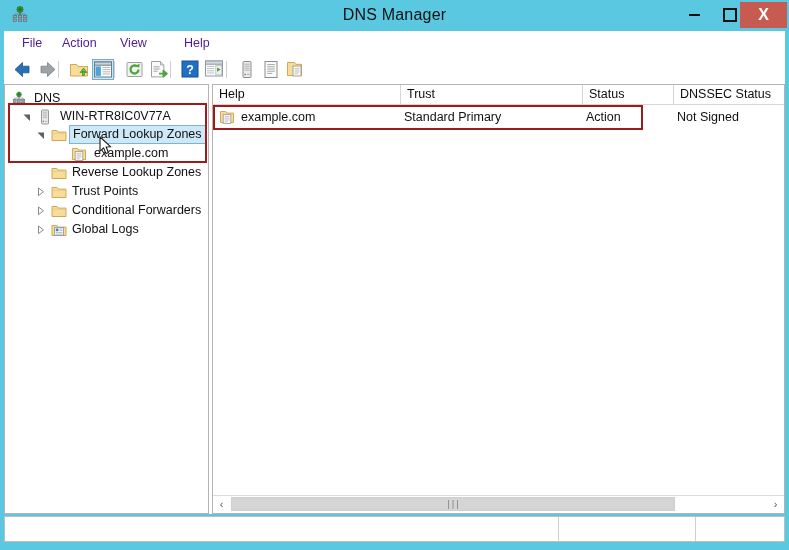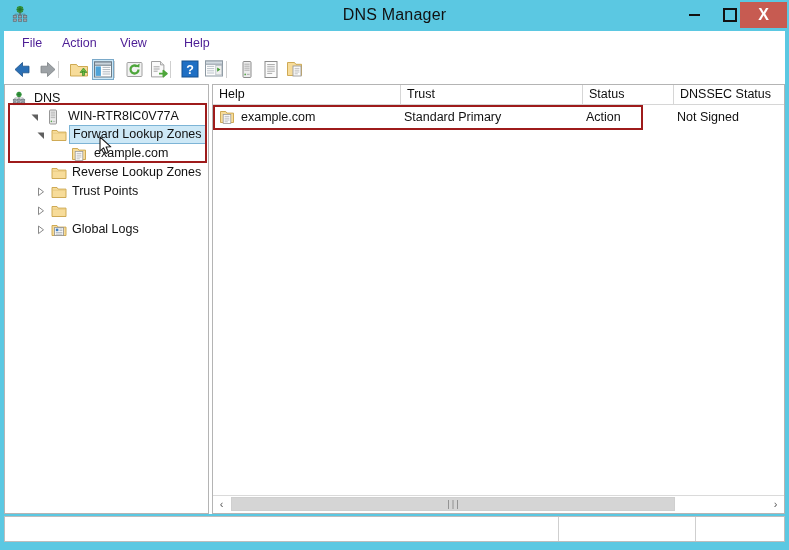--- a/index.html
+++ b/index.html
@@ -275,21 +275,21 @@
             <rect x="10.6" y="8.2" width="3.2" height="2.4" fill="#9aa3ab" stroke="#5d666e" stroke-width=".5"></rect>
             <path d="M3.8 8.2V7h8.4v1.2" stroke="#5d666e" stroke-width=".5" fill="none"></path>
             <rect x="2.2" y="11.4" width="3.2" height="2.4" fill="#9aa3ab" stroke="#5d666e" stroke-width=".5"></rect>
             <rect x="6.4" y="11.4" width="3.2" height="2.4" fill="#9aa3ab" stroke="#5d666e" stroke-width=".5"></rect>
             <rect x="10.6" y="11.4" width="3.2" height="2.4" fill="#9aa3ab" stroke="#5d666e" stroke-width=".5"></rect>
           </svg>
         </span>
         <span class="tlabel" style="left:26px">DNS</span>
       </div>
 
-      <div class="tnode" style="left:12px;top:22px;width:205px">
+      <div class="tnode" style="left:4px;top:22px;width:205px">
         <span class="texp" style="left:12px">
           <svg width="12" height="19" viewBox="0 0 12 19">
               <path d="M2.5 7.5 L9 7.5 L9 14 Z" fill="#5f5f5f"></path>
             </svg>
         </span>
         <span class="tico" style="left:28px">
           <svg width="16" height="16" viewBox="0 0 16 16">
             <rect x="4.5" y="1" width="7" height="14" rx="1" fill="#E9E9E9" stroke="#8c8c8c" stroke-width=".9"></rect>
             <path d="M5.8 3.2h4.4M5.8 5h4.4M5.8 6.8h4.4M5.8 8.6h4.4" stroke="#a3a3a3" stroke-width=".7"></path>
             <circle cx="6.4" cy="12.4" r=".8" fill="#5AA84F"></circle>
@@ -355,20 +355,21 @@
           <svg width="12" height="19" viewBox="0 0 12 19">
             <path d="M3.5 6 L8.5 9.8 L3.5 13.6 Z" fill="none" stroke="#8a8a8a" stroke-width="1"></path>
           </svg>
         </span>
         <span class="tico" style="left:46px">
           <svg width="16" height="16" viewBox="0 0 16 16">
             <path d="M1 3.5h5l1.2 1.6H15v8.4H1z" fill="#F7DC9A" stroke="#C9A347" stroke-width=".9" stroke-linejoin="round"></path>
             <path d="M1 6.2h14" stroke="#E3C37A" stroke-width=".7"></path>
           </svg>
         </span>
+        <span class="tlabel" style="left:64px">Conditional Forwarders</span>
       </div>
 
       <div class="tnode" style="left:0;top:135px;width:205px">
         <span class="texp" style="left:30px">
           <svg width="12" height="19" viewBox="0 0 12 19">
             <path d="M3.5 6 L8.5 9.8 L3.5 13.6 Z" fill="none" stroke="#8a8a8a" stroke-width="1"></path>
           </svg>
         </span>
         <span class="tico" style="left:46px">
           <svg width="16" height="16" viewBox="0 0 16 16">

